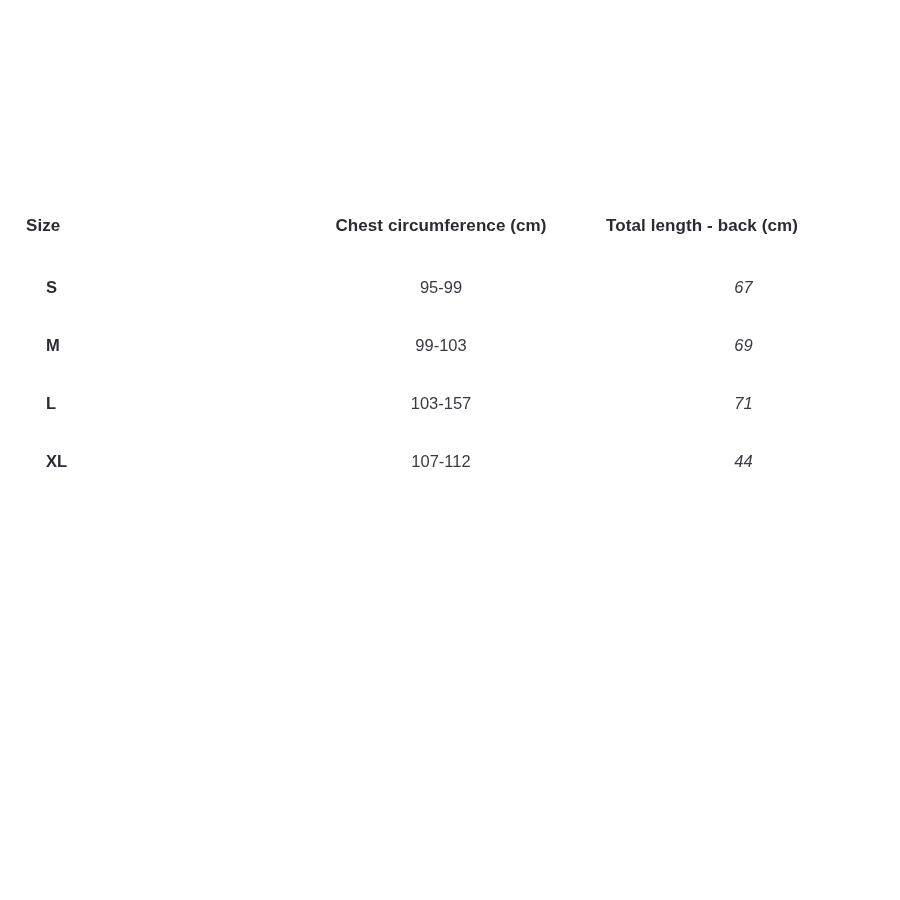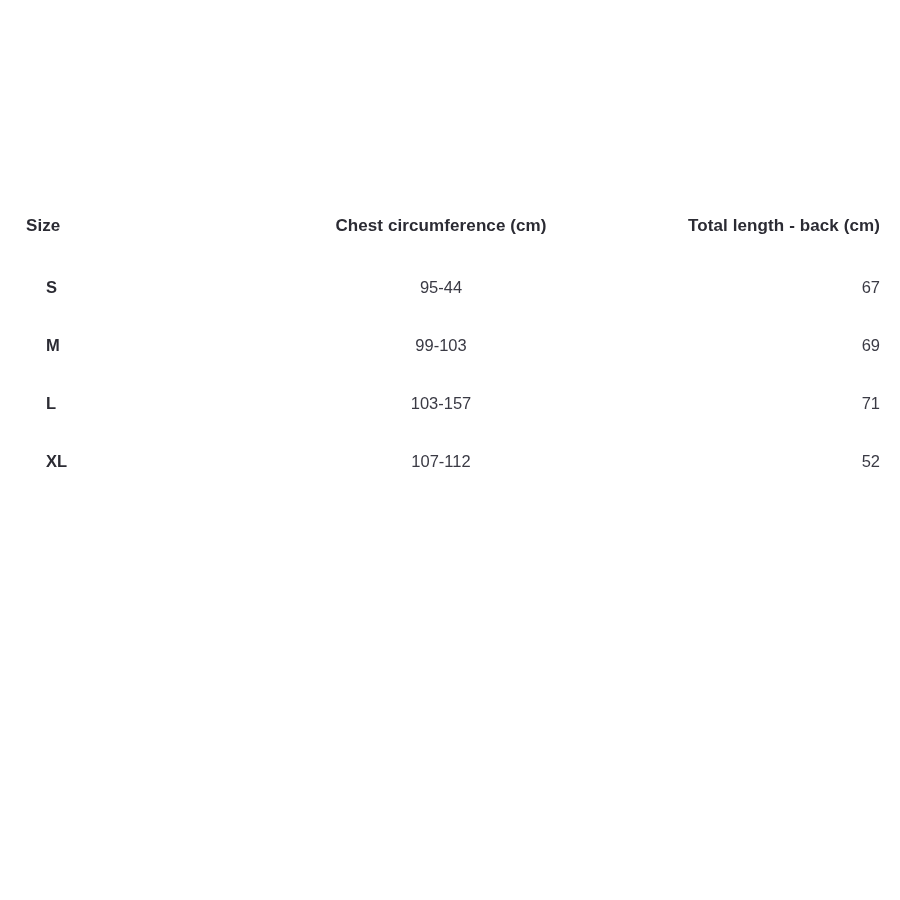--- a/index.html
+++ b/index.html
@@ -39,43 +39,44 @@
     padding: 0 0 22px 0;
     letter-spacing: 0.1px;
   }
   .size-table thead th.th-size {
     text-align: left;
     padding-left: 0;
   }
   .size-table thead th.th-chest {
   }
   .size-table thead th.th-length {
-    text-align: right;
+    text-align: left;
     padding-right: 8px;
   }
 
   .size-table tbody td {
     height: 56px;
     font-size: 16.5px;
     color: #3a3a44;
     font-weight: normal;
   }
   .size-table tbody td.td-size {
     text-align: left;
     padding-left: 20px;
     font-weight: bold;
     font-size: 16.5px;
     color: #2b2b33;
   }
   .size-table tbody td.td-chest {
     text-align: center;
   }
   .size-table tbody td.td-length {
-    text-align: right;
+    text-align: center;
     padding-right: 8px;
+    font-style: italic;
   }
 </style>
 </head>
 <body>
 
 <div class="page">
   <table class="size-table">
     <colgroup>
       <col class="col-size">
       <col class="col-chest">
@@ -84,33 +85,33 @@
     <thead>
       <tr>
         <th class="th-size">Size</th>
         <th class="th-chest">Chest circumference (cm)</th>
         <th class="th-length">Total length - back (cm)</th>
       </tr>
     </thead>
     <tbody>
       <tr>
         <td class="td-size">S</td>
-        <td class="td-chest">95-44</td>
+        <td class="td-chest">95-99</td>
         <td class="td-length">67</td>
       </tr>
       <tr>
         <td class="td-size">M</td>
         <td class="td-chest">99-103</td>
         <td class="td-length">69</td>
       </tr>
       <tr>
         <td class="td-size">L</td>
         <td class="td-chest">103-157</td>
         <td class="td-length">71</td>
       </tr>
       <tr>
         <td class="td-size">XL</td>
         <td class="td-chest">107-112</td>
-        <td class="td-length">52</td>
+        <td class="td-length">44</td>
       </tr>
     </tbody>
   </table>
 </div>
 
 </body></html>

